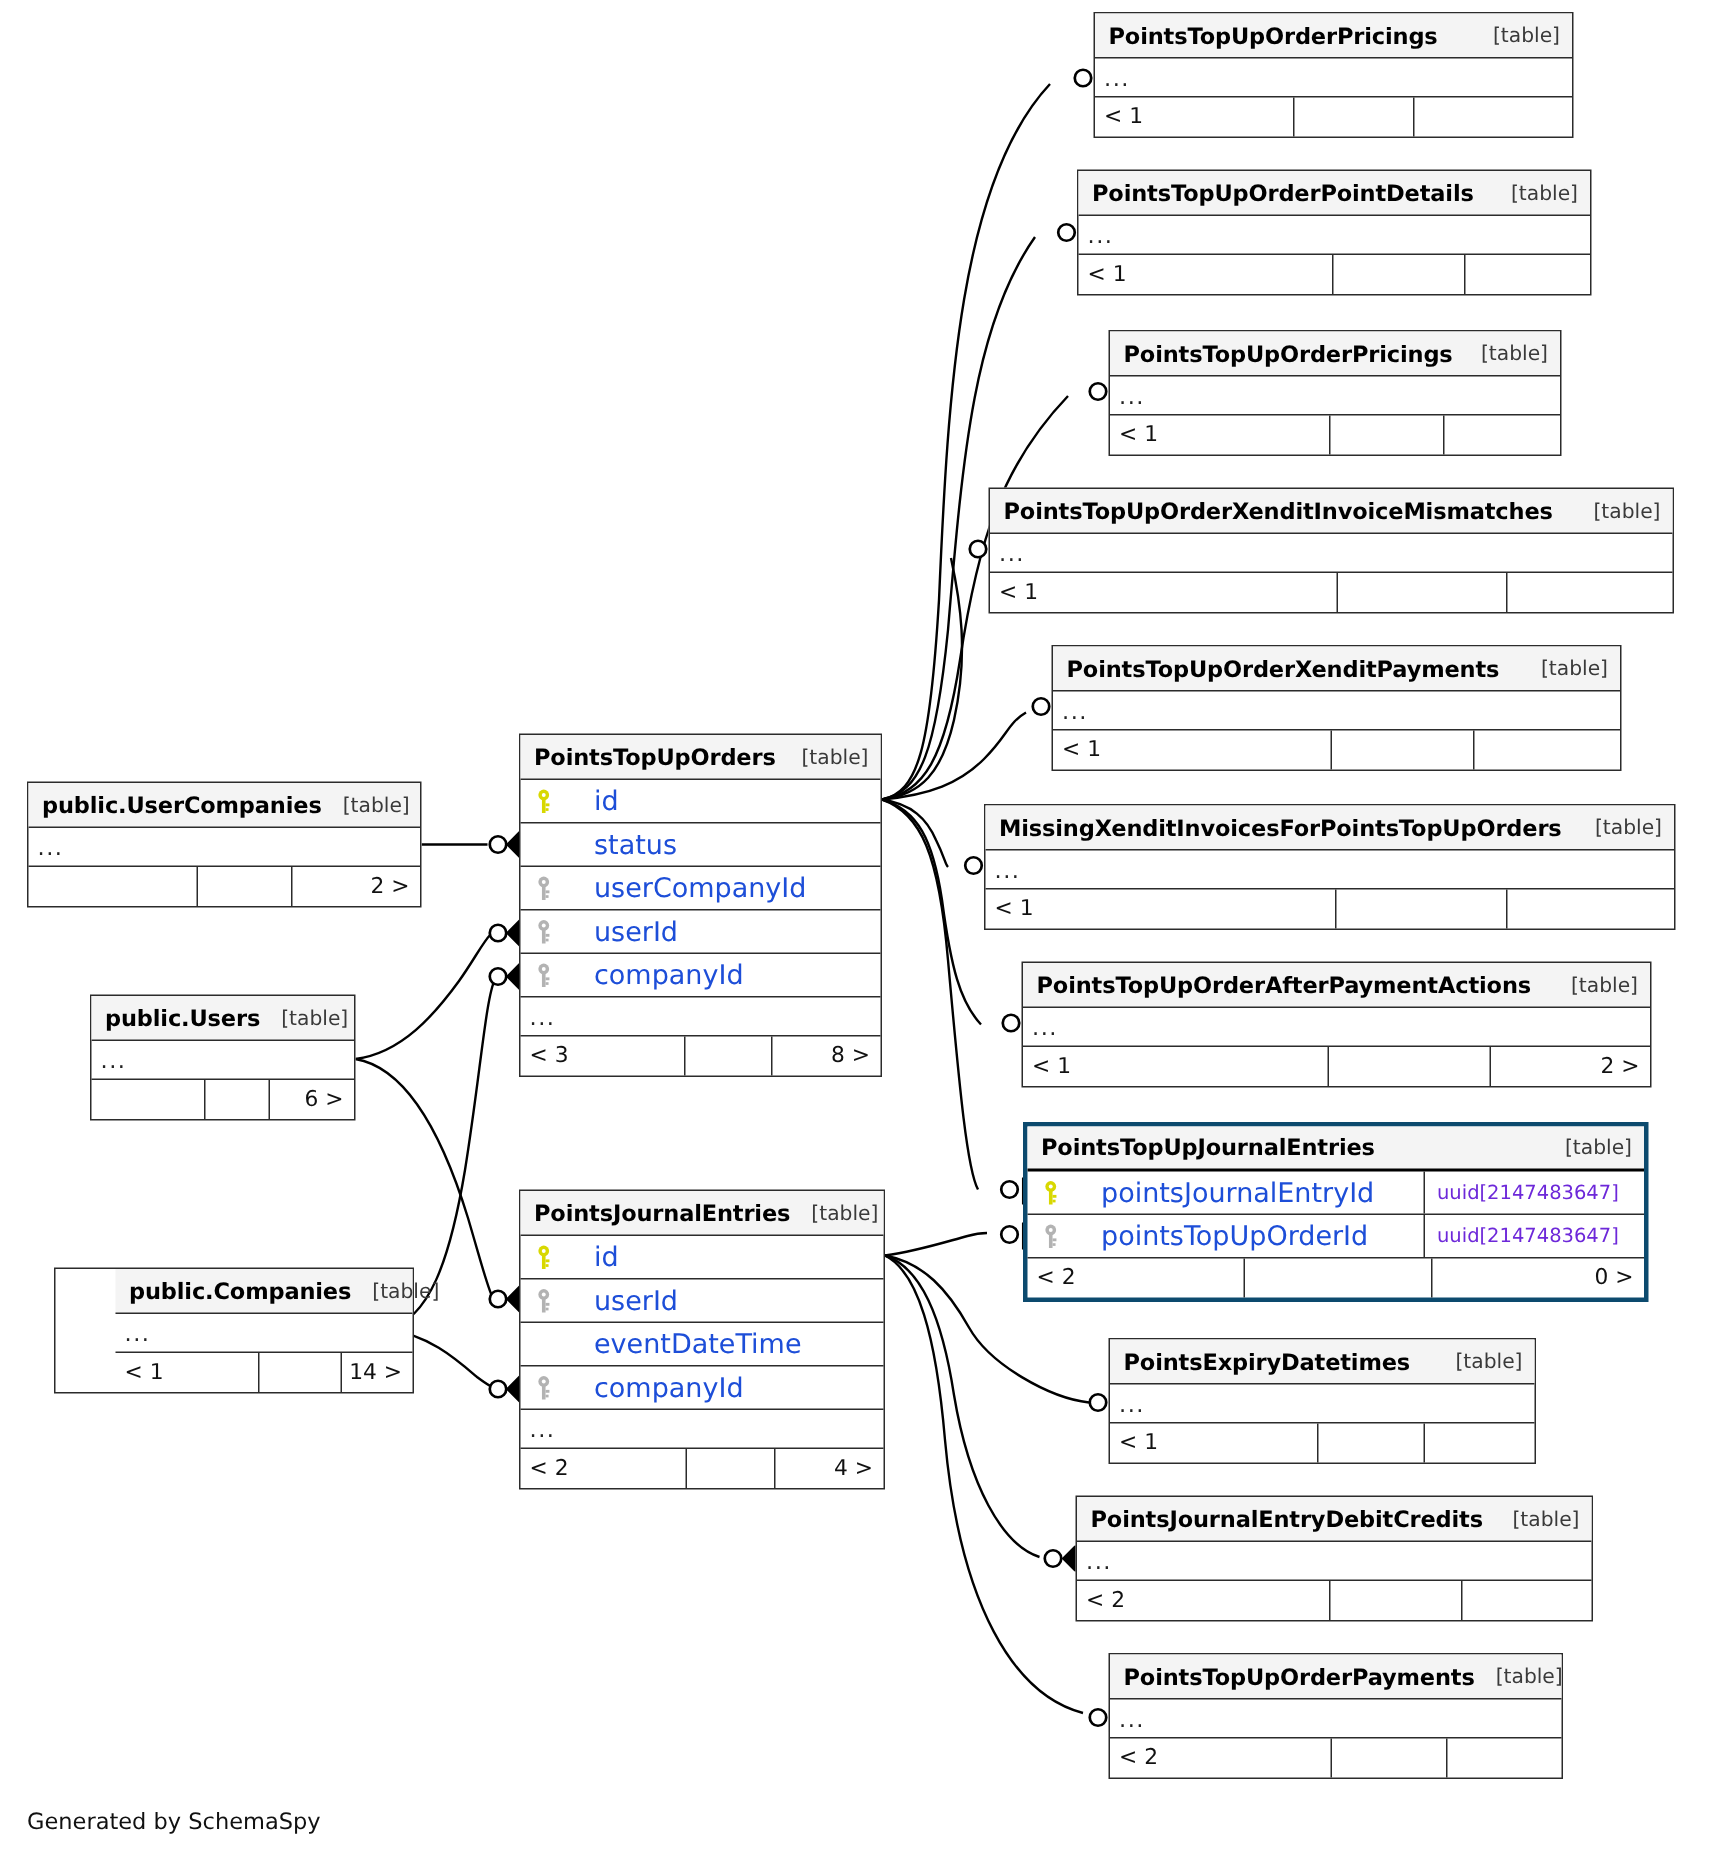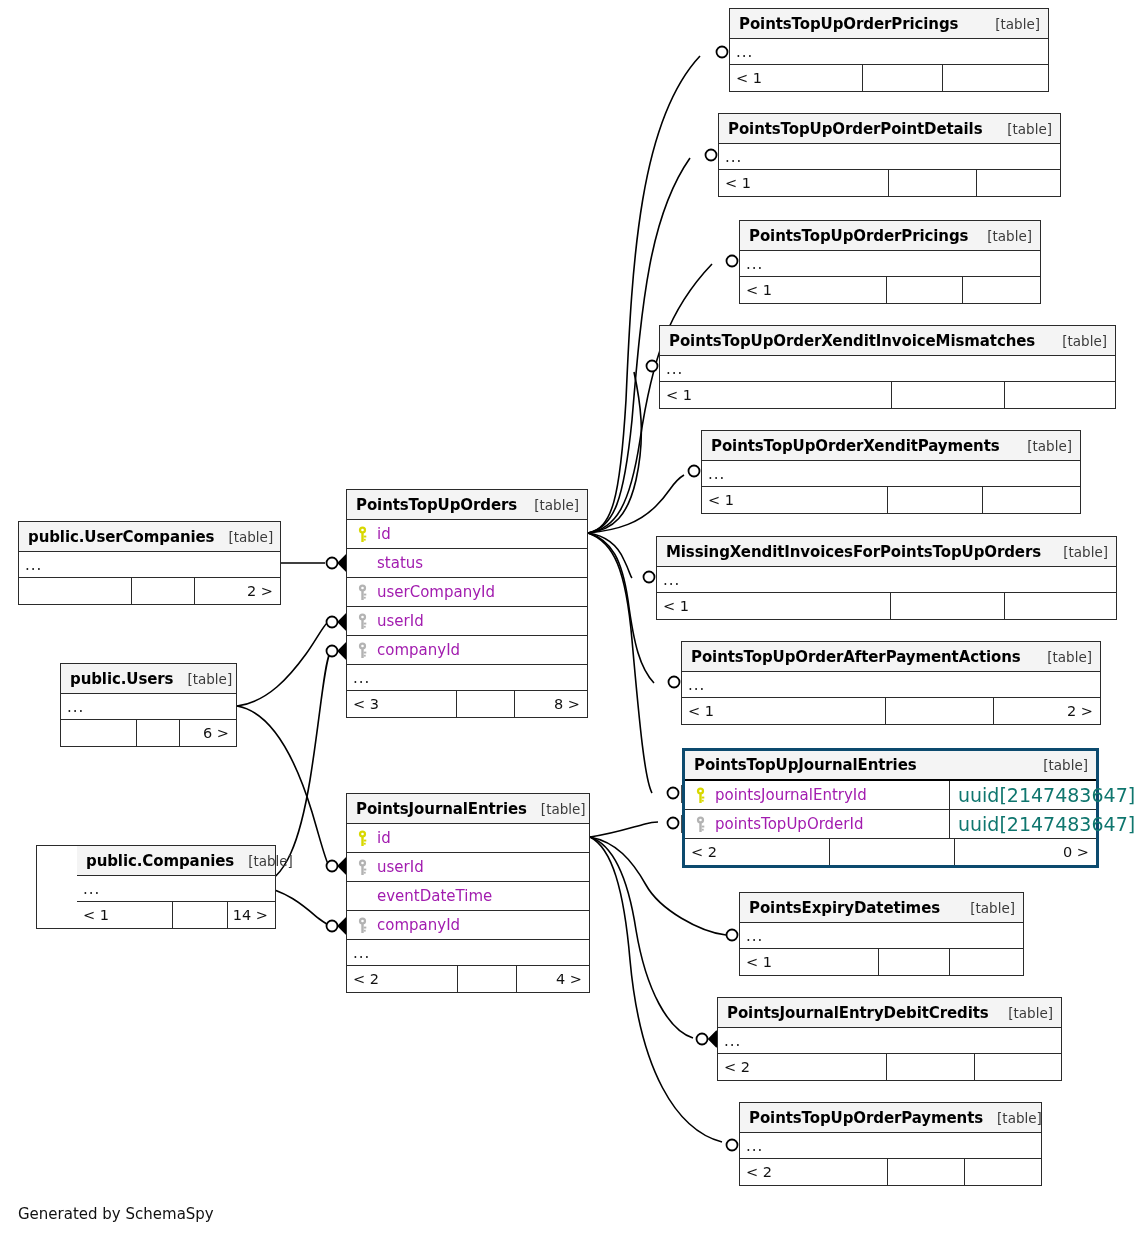--- a/index.html
+++ b/index.html
@@ -79,28 +79,29 @@
   .node .row:last-child { border-bottom: none; }
 
   .node .keycell {
     width: 30px;
     min-width: 30px;
     display: flex;
     align-items: center;
     justify-content: center;
   }
   .node .colname {
-    font-size: 15px;
-    color: #a21caf;
+    font-size: 18px;
+    color: #1d4ed8;
     flex: 1 1 auto;
     overflow: hidden;
+    margin-left: 19px;
   }
   .node .coltype {
-    font-size: 19px;
-    color: #0f766e;
+    font-size: 13px;
+    color: #6d28d9;
     padding: 0 6px 0 8px;
     border-left: 1px solid #2b2b2b;
     box-sizing: border-box;
     height: 100%;
     display: flex;
     align-items: center;
   }
 
   .node .ellipsis {
     box-sizing: border-box;

